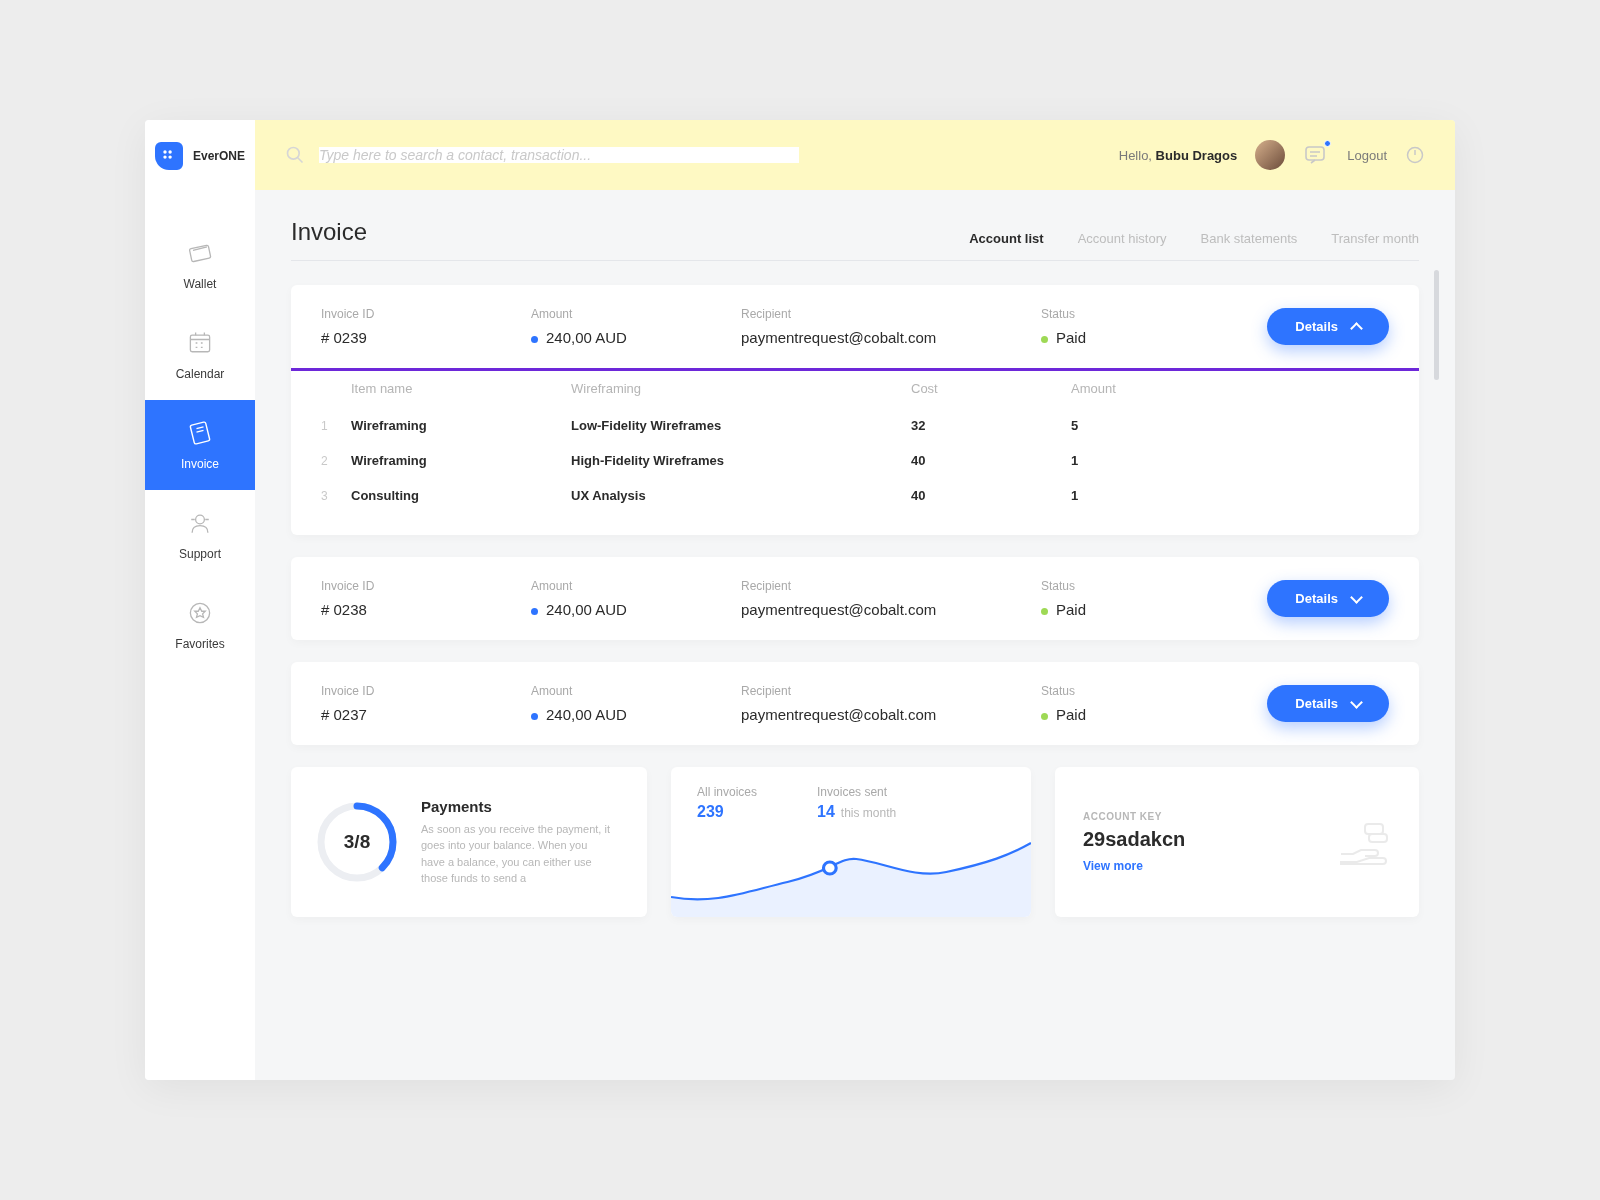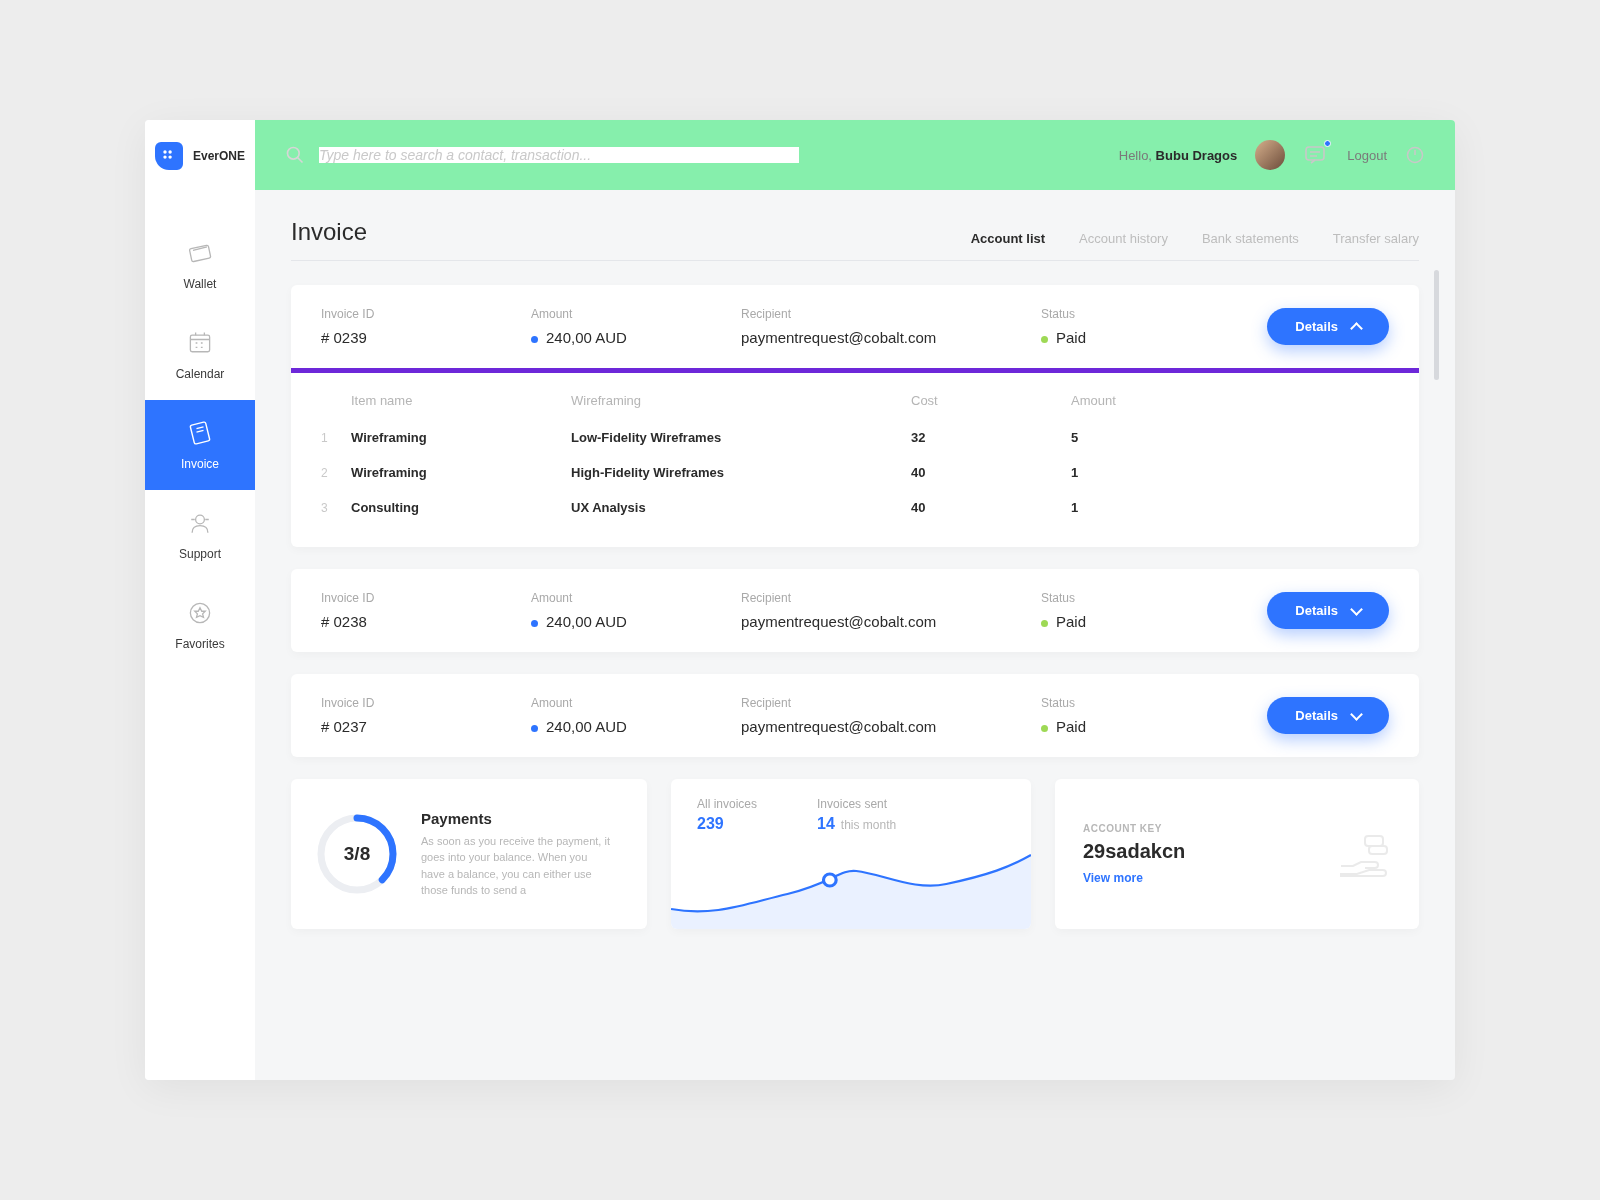--- a/index.html
+++ b/index.html
@@ -14,21 +14,21 @@
 .brand-name { font-size: 12px; color: #2b2b2b; font-weight: 600; }
 .nav-item { width: 110px; height: 90px; display: flex; flex-direction: column; align-items: center; justify-content: center; gap: 10px; cursor: pointer; }
 .nav-item .lbl { font-size: 12px; color: #3a3a3a; }
 .nav-item.active { background: #2e74ff; }
 .nav-item.active .lbl { color: #fff; }
 .nav-item svg { width: 28px; height: 28px; }
 .nav-item.active svg { stroke: #fff; }
 
 
 .main { flex: 1; display: flex; flex-direction: column; }
-.topbar { height: 70px; background: #86efac; display: flex; align-items: center; padding: 0 30px; gap: 18px; }
+.topbar { height: 70px; background: #fef9c3; display: flex; align-items: center; padding: 0 30px; gap: 18px; }
 .search-wrap { display: flex; align-items: center; gap: 14px; flex: 1; }
 .search-wrap input { border: none; outline: none; font-size: 14px; color: #555; width: 480px; font-style: italic; }
 .search-wrap input::placeholder { color: #c9c9c9; font-style: italic; }
 .greet { font-size: 13px; color: #7a7a7a; }
 .greet b { color: #2b2b2b; }
 .avatar { width: 30px; height: 30px; border-radius: 50%; background: linear-gradient(135deg,#d6b08c,#6b4b3a); }
 .top-icon { width: 26px; height: 26px; position: relative; }
 .dot-badge { position:absolute; top:-2px; right:-2px; width:7px; height:7px; background:#2e74ff; border-radius:50%; border:1.5px solid #fff; }
 .logout { font-size: 13px; color: #7a7a7a; }
 
@@ -54,21 +54,21 @@
 .c-rec { width: 290px; }
 .c-stat { width: 120px; }
 .dot { width: 7px; height: 7px; border-radius: 50%; display: inline-block; margin-right: 8px; vertical-align: middle; }
 .dot-blue { background: #2e74ff; }
 .dot-green { background: #9ed955; }
 .details-btn { margin-left: auto; background: #2e74ff; color: #fff; border: none; border-radius: 22px; padding: 11px 28px; font-size: 13px; font-weight: 600; cursor: pointer; display: flex; align-items: center; gap: 14px; box-shadow: 0 6px 16px rgba(46,116,255,0.35); }
 .chev { width:9px; height:9px; border-right:2px solid #fff; border-bottom:2px solid #fff; display:inline-block; }
 .chev-down { transform: rotate(45deg); margin-top:-3px; }
 .chev-up { transform: rotate(-135deg); margin-top:3px; }
 
-.items { border-top: 5px solid #6d28d9; padding: 12px 30px 22px 30px; }
+.items { border-top: 3px solid #6d28d9; padding: 2px 30px 22px 30px; }
 .items-head, .item-row { display: flex; align-items: center; font-size: 13px; }
 .items-head { color: #b5b5b5; padding: 8px 0 12px 0; }
 .item-row { color: #2b2b2b; font-weight: 600; padding: 10px 0; }
 .n-col { width: 30px; color:#c9c9c9; font-weight:400; font-size:12px; }
 .name-col { width: 220px; }
 .desc-col { width: 340px; }
 .cost-col { width: 160px; }
 .amount-col { width: 120px; }
 
 
@@ -171,21 +171,21 @@
       <div class="scroll-track">
           <div class="scroll-thumb"></div>
         </div>
 
       <div class="page-head">
         <div class="page-title">Invoice</div>
         <div class="tabs">
           <div class="tab active">Account list</div>
           <div class="tab">Account history</div>
           <div class="tab">Bank statements</div>
-          <div class="tab">Transfer salary</div>
+          <div class="tab">Transfer month</div>
         </div>
       </div>
 
       <div class="inv-card">
         <div class="inv-row">
           <div class="col c-id">
               <span class="col-label">Invoice ID</span>
               <span class="col-val"># 0239</span>
             </div>
           <div class="col c-amt">

